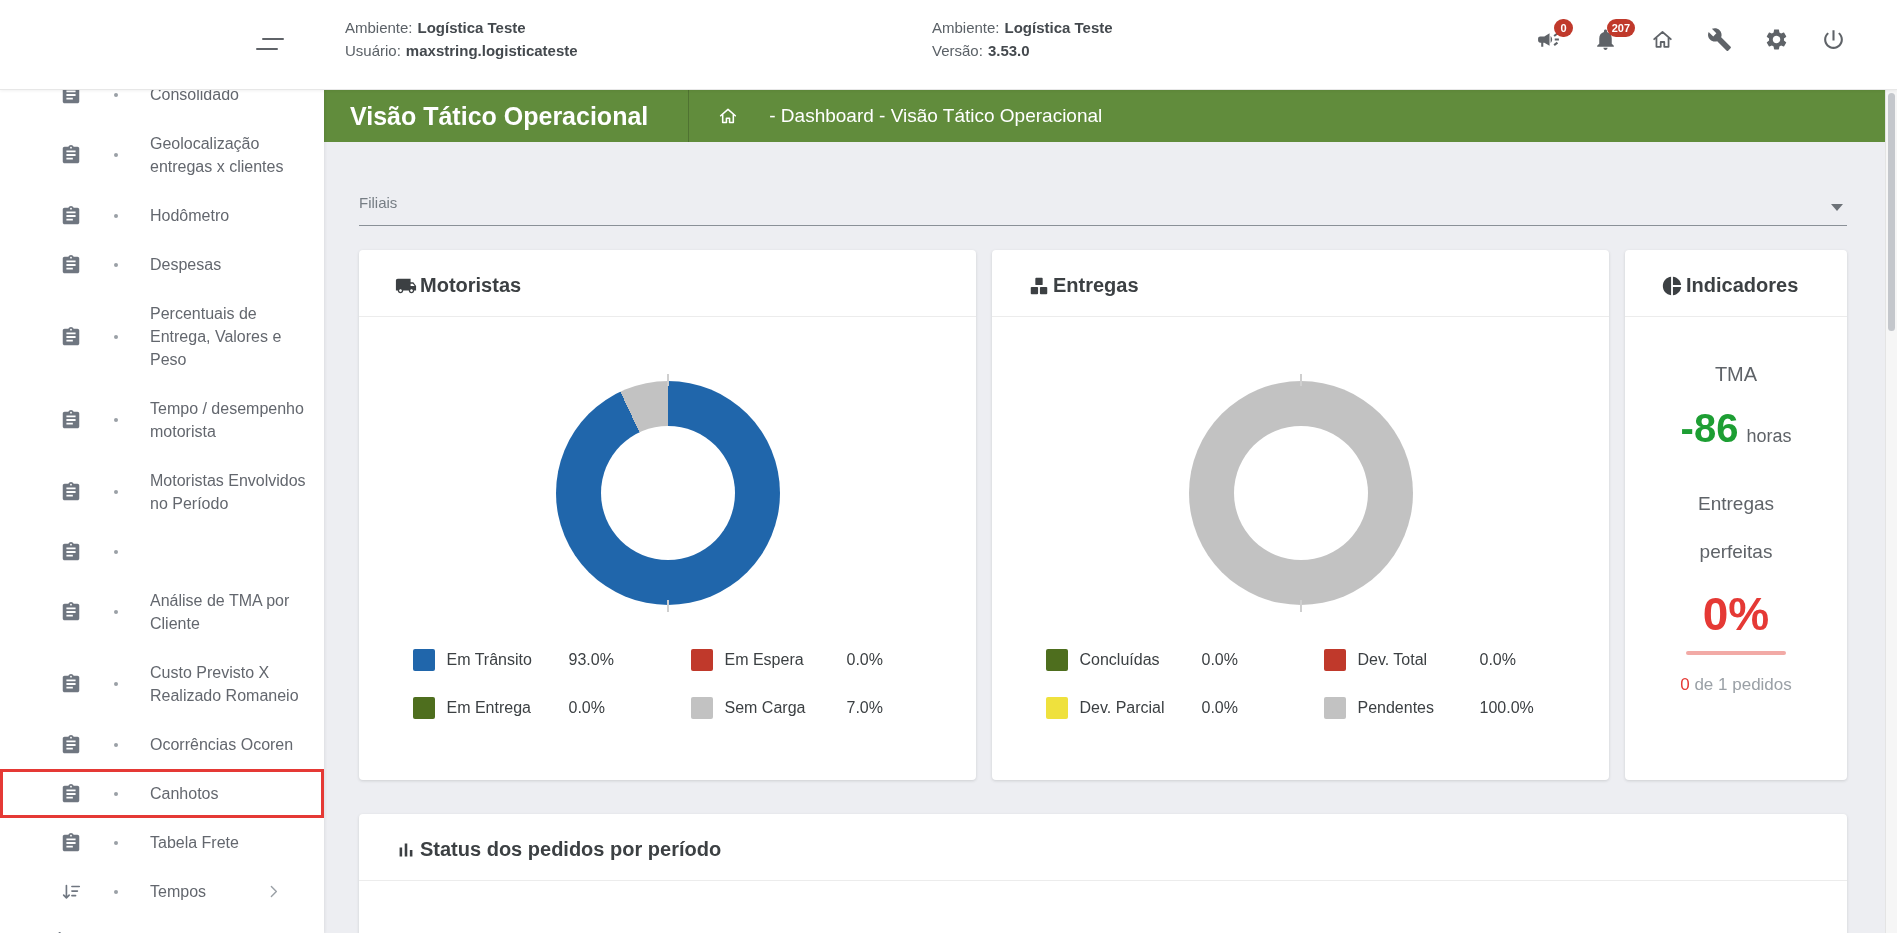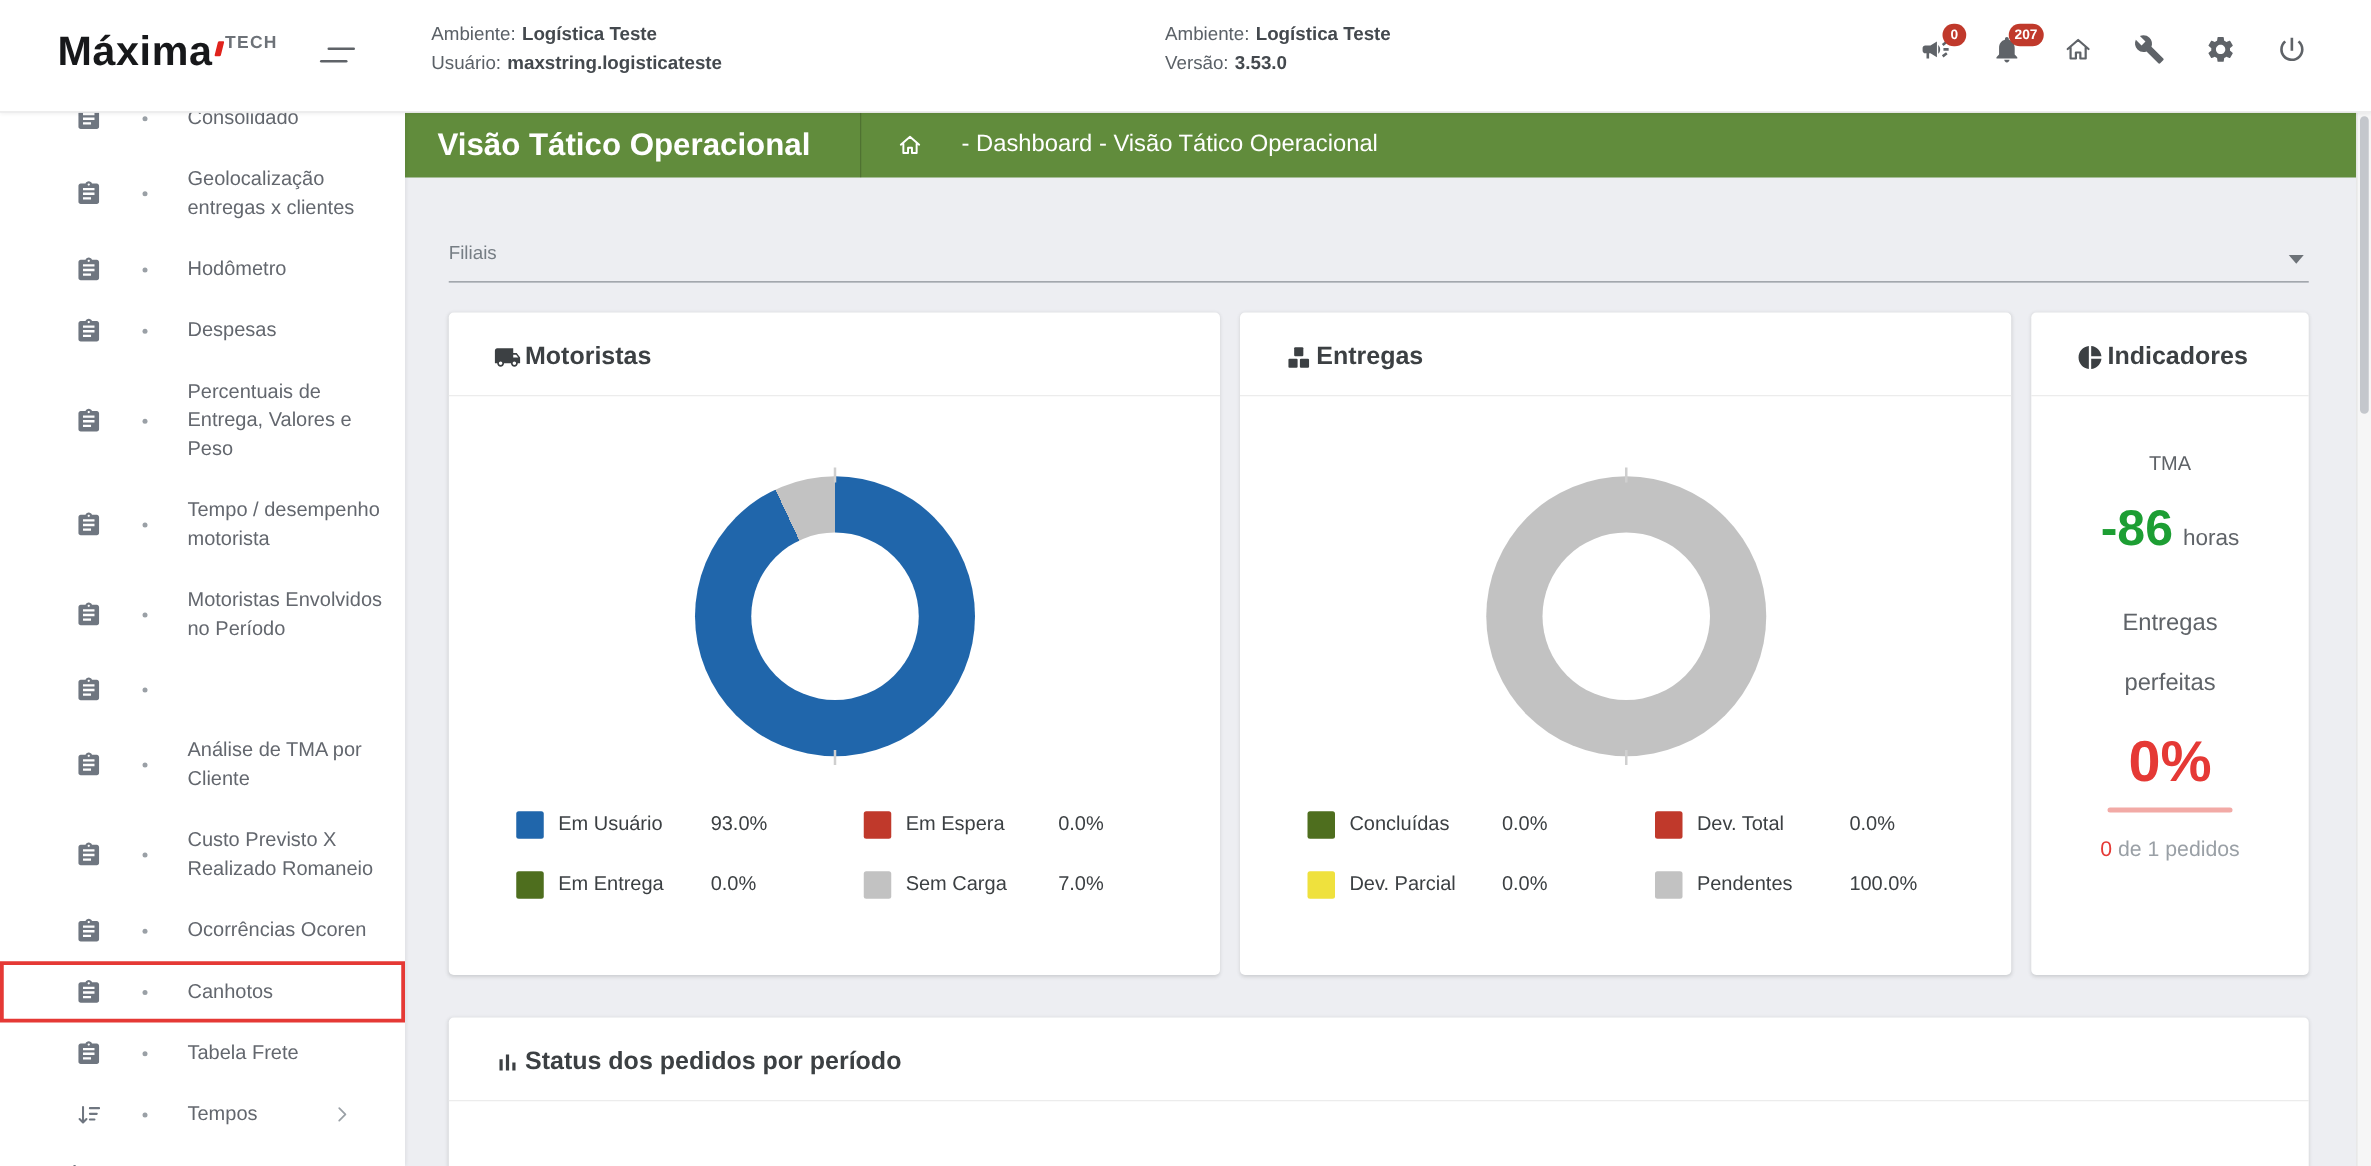--- a/index.html
+++ b/index.html
@@ -77,44 +77,41 @@
   .tick-top { top:-7px; } .tick-bottom { bottom:-7px; }
 
   .legend { margin-top:44px; display:grid; grid-template-columns:repeat(2,auto);
             column-gap:46px; row-gap:26px; justify-content:center; }
   .legend-item { display:flex; align-items:center; width:232px; cursor:pointer; }
   .swatch { width:22px; height:22px; border-radius:2px; margin-right:12px; flex:0 0 22px; background:#999; }
   .lg-name { width:122px; font-size:16px; color:#3c4043; }
   .lg-val { font-size:16px; color:#3c4043; }
 
   .ind-body { text-align:center; padding-top:46px; color:#5f6368; }
-  .ind-tma-label { font-size:16px; }
+  .ind-tma-label { font-size:20px; }
   .ind-tma-value { margin-top:20px; font-size:40px; font-weight:bold; color:#1d9e33; }
   .ind-tma-unit { font-size:18px; font-weight:normal; color:#5f6368; margin-left:8px; }
   .ind-line1 { margin-top:42px; font-size:19px; }
   .ind-line2 { margin-top:26px; font-size:19px; }
   .ind-pct { margin-top:24px; font-size:46px; font-weight:bold; color:#e53935; }
   .ind-bar { width:100px; height:4px; background:#f2aaa6; border-radius:2px; margin:10px auto 0; }
   .ind-detail { margin-top:20px; font-size:17px; color:#9aa0a6; }
   .ind-detail .red0 { color:#e53935; }
 
   .status-card { margin-top:34px; height:300px; }
   .status-card .card-header { border-bottom:1px solid #ececec;margin-top:14px; }
 
   .scrollbar { position:fixed; right:0; top:90px; width:12px; height:843px; background:#f6f6f6;
                border-left:1px solid #e4e4e4; z-index:15; }
   .scrollbar-thumb { margin:3px 2px; width:7px; height:238px; background:#c4c7cc; border-radius:4px; }
 </style>
 <title>Visão Tático Operacional</title></head>
 <body>
 
 <header class="topbar">
-  <div class="logo">
-    <span class="logo-brand">Máxima</span><span class="logo-mark"></span><span class="logo-tech">TECH</span>
-  </div>
   <div class="hamburger">
     <svg viewBox="0 0 36 28">
       <g stroke="#5f6368" stroke-width="2" stroke-linecap="round">
         <path d="M11 9h20"></path>
           <path d="M5 19h20"></path>
       </g>
     </svg>
   </div>
 
   <div class="hdr-info hdr-info-1">
@@ -315,21 +312,21 @@
         <div class="donut-zone">
           <div class="donut" style="background: conic-gradient(rgb(32, 102, 171) 0deg, rgb(32, 102, 171) 334.8deg, rgb(192, 57, 43) 334.8deg, rgb(192, 57, 43) 334.8deg, rgb(78, 110, 30) 334.8deg, rgb(78, 110, 30) 334.8deg, rgb(194, 194, 194) 334.8deg, rgb(194, 194, 194) 360deg);">
             <span class="tick tick-top"></span>
             <span class="tick tick-bottom"></span>
             <div class="donut-hole"></div>
           </div>
         </div>
         <div class="legend">
           <div class="legend-item">
             <span class="swatch" style="background: rgb(32, 102, 171);"></span>
-            <span class="lg-name">Em Usuário</span>
+            <span class="lg-name">Em Trânsito</span>
             <span class="lg-val">93.0%</span>
           </div>
           <div class="legend-item">
             <span class="swatch" style="background: rgb(192, 57, 43);"></span>
             <span class="lg-name">Em Espera</span>
             <span class="lg-val">0.0%</span>
           </div>
           <div class="legend-item">
             <span class="swatch" style="background: rgb(78, 110, 30);"></span>
             <span class="lg-name">Em Entrega</span>

